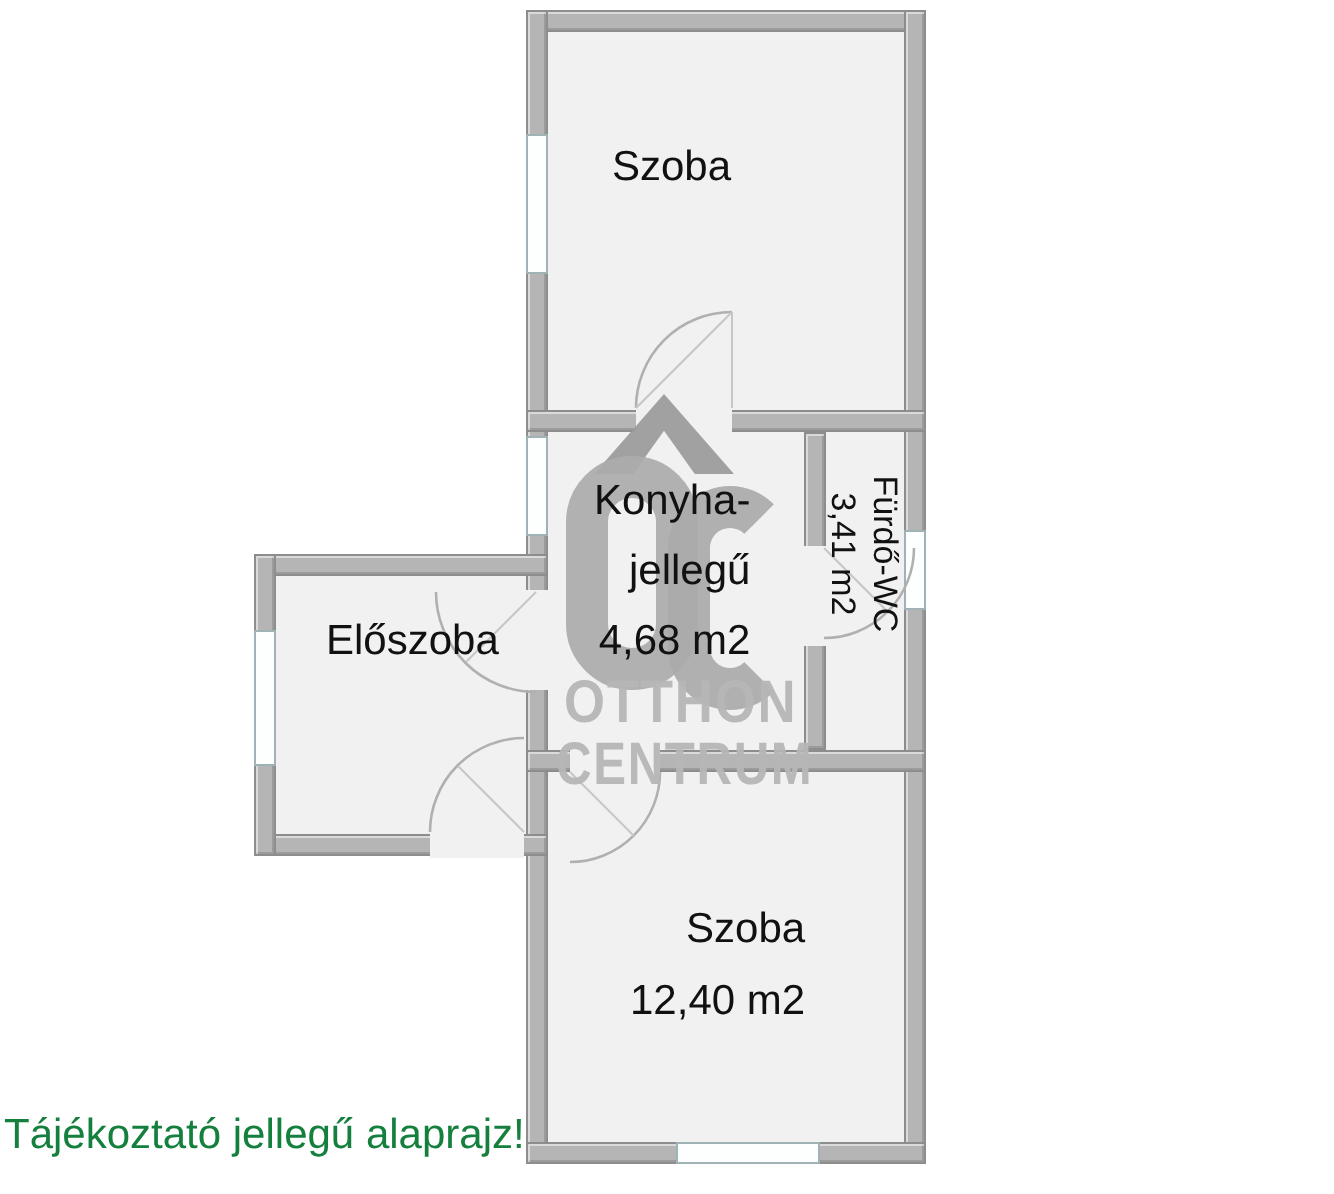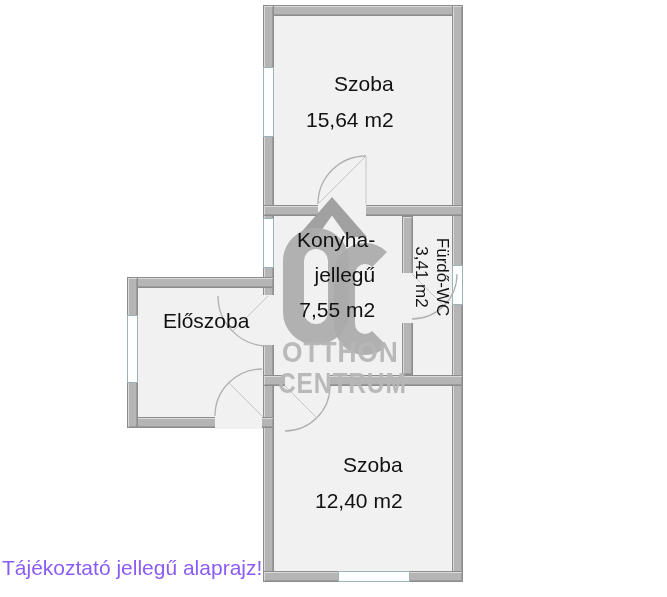--- a/index.html
+++ b/index.html
@@ -44,21 +44,21 @@
   .wm-brand.l2{left:278px;top:368px;transform:scaleX(.82);}
   
   .label{
     position:absolute;color:#111111;font-size:21px;line-height:35px;z-index:6;white-space:nowrap;text-align:right;
   }
   .label-furdo{
     position:absolute;left:432px;top:277px;color:#111111;font-size:17px;line-height:21px;z-index:6;
     transform:translate(-50%,-50%) rotate(90deg);text-align:center;white-space:nowrap;
   }
   .disclaimer{
-    position:absolute;left:2px;top:556px;color:#8b5cf6;font-size:21px;z-index:6;white-space:nowrap;
+    position:absolute;left:2px;top:556px;color:#15803d;font-size:21px;z-index:6;white-space:nowrap;
   }
 </style>
 </head>
 <body>
 
 <div class="stage">
 
   <div class="floor" style="left:274px;top:16px;width:178px;height:189px"></div>
   <div class="floor" style="left:274px;top:216px;width:128px;height:159px"></div>
   <div class="floor" style="left:413px;top:216px;width:39px;height:159px"></div>
@@ -108,27 +108,26 @@
   <div class="wm">
     <div class="wm-roof"></div>
     <div class="wm-o"></div>
     <div class="wm-c"></div>
     <div class="wm-brand l1">OTTHON</div>
     <div class="wm-brand l2">CENTRUM</div>
   </div>
 
   <div class="label" style="left:306px;top:66px;line-height:36px">
     <div>Szoba</div>
-    <div>15,64 m2</div>
   </div>
 
-  <div class="label" style="left:297px;top:222px">
+  <div class="label" style="left:297px;top:233px">
     <div>Konyha-</div>
     <div>jellegű</div>
-    <div>7,55 m2</div>
+    <div>4,68 m2</div>
   </div>
 
   <div class="label-furdo">
     <div>Fürdő-WC</div>
     <div>3,41 m2</div>
   </div>
 
   <div class="label" style="left:163px;top:303px">
     <div>Előszoba</div>
   </div>

